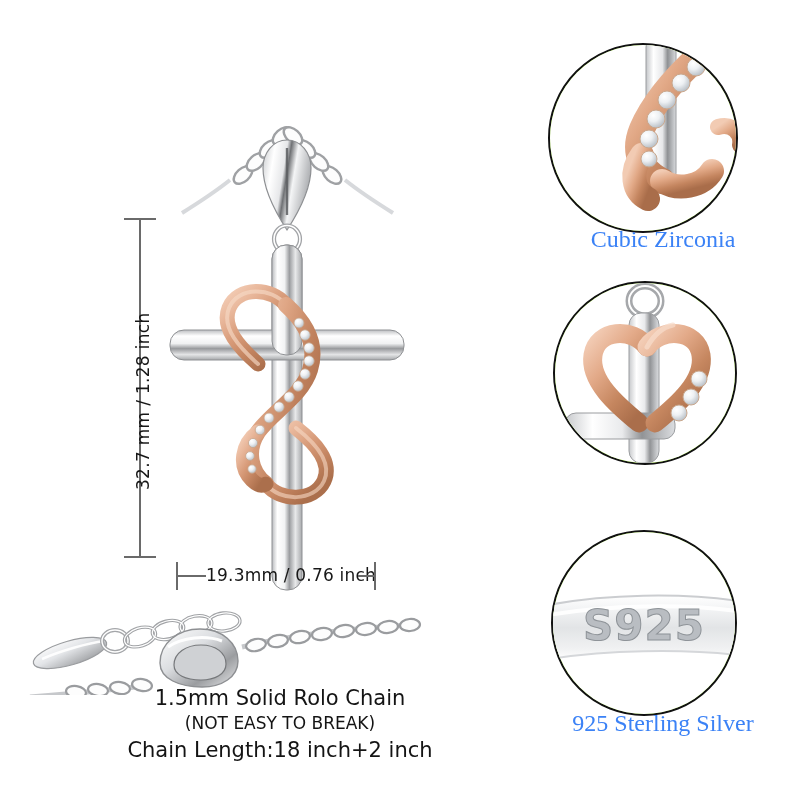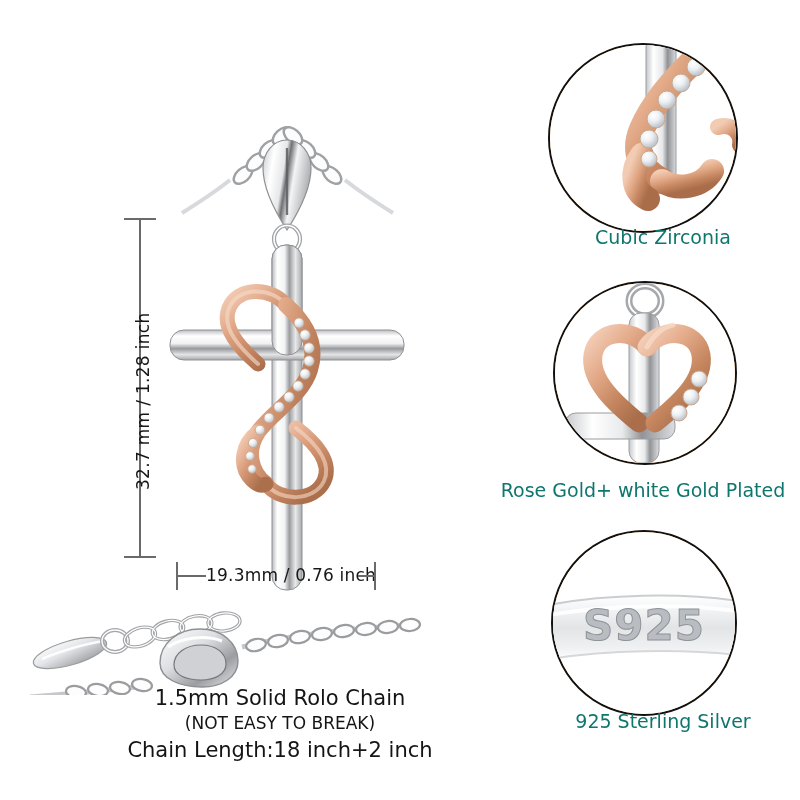--- a/index.html
+++ b/index.html
@@ -61,28 +61,29 @@
     color: #171717;
     text-align: center;
   }
 
   
   .detail-circle {
     position: absolute;
     border-radius: 50%;
     border: 2px solid #111111;
     overflow: hidden;
-    background: #fdba74;
+    background: #84cc16;
   }
   .detail-caption {
     position: absolute;
     white-space: nowrap;
-    font-size: 19px;
-    color: #0f766e;
+    font-size: 24px;
+    color: #3b82f6;
     text-align: center;
+    font-family: Liberation Serif, serif;
   }
 
   
   .chain-caption {
     position: absolute;
     width: 100%;
     text-align: center;
     white-space: nowrap;
     color: #141414;
   }
@@ -394,21 +395,20 @@
                C150,98 122,122 100,140" fill="none" stroke="url(#z2rose)" stroke-width="19" stroke-linecap="round"></path>
       <path d="M92,64 C100,50 108,44 118,42" fill="none" stroke="#f7dbc9" stroke-width="5" stroke-linecap="round" opacity="0.75"></path>
 
       <g stroke="#c9a78d" stroke-width="1">
         <circle cx="144" cy="96" r="8" fill="url(#z2cz)"></circle>
         <circle cx="136" cy="114" r="8" fill="url(#z2cz)"></circle>
         <circle cx="124" cy="130" r="8" fill="url(#z2cz)"></circle>
       </g>
     </svg>
   </div>
-  <div class="detail-caption" style="left:495px; top:479px; width:296px;">Rose Gold+ white Gold Plated</div>
 
   <div class="detail-circle" style="left:551px; top:530px; width:182px; height:182px;">
     <svg width="182" height="182" viewBox="0 0 182 182">
       <defs>
         <linearGradient id="z3band" x1="0" y1="0" x2="0" y2="1">
           <stop offset="0%" stop-color="#ffffff"></stop>
           <stop offset="18%" stop-color="#f4f5f6"></stop>
           <stop offset="50%" stop-color="#e2e4e6"></stop>
           <stop offset="82%" stop-color="#f0f1f2"></stop>
           <stop offset="100%" stop-color="#ffffff"></stop>

